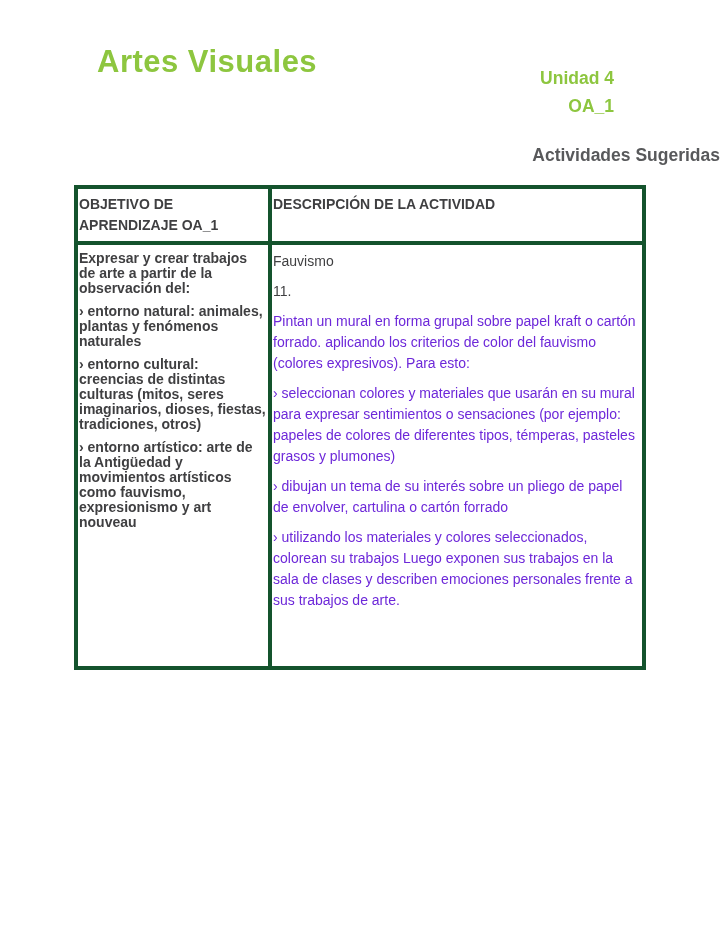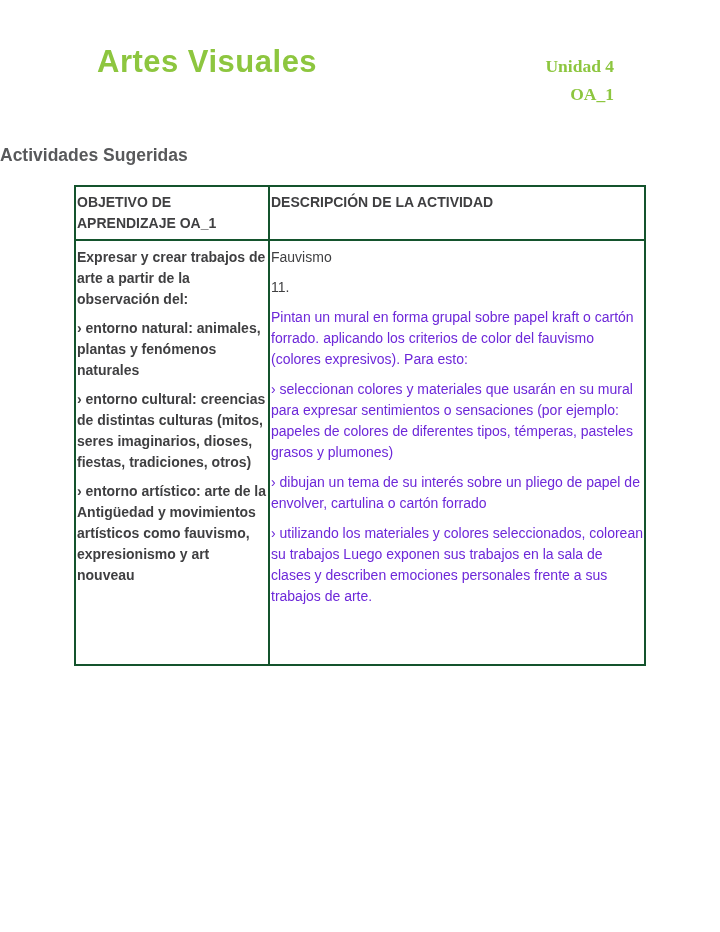--- a/index.html
+++ b/index.html
@@ -30,70 +30,69 @@
   }
   .brand-subtitle {
     color: #1a1a1a;
     font-size: 19px;
     font-weight: bold;
     line-height: 23px;
     margin-top: 3px;
   }
   .unit-block {
     text-align: right;
-    margin-top: 8px;
-    font-family: Liberation Serif, serif;
+    margin-top: 20px;
   }
   .unit-label, .oa-label {
     color: #8DC63F;
     font-size: 17.5px;
     font-weight: bold;
     line-height: 28px;
   }
   .section-title {
     position: absolute;
     top: 145px;
     left: 0;
     width: 100%;
-    text-align: left;
+    text-align: right;
     color: #58595B;
     font-size: 17.5px;
     font-weight: bold;
   }
   table.activity-table {
     position: absolute;
     top: 185px;
     left: 74px;
     width: 572px;
     border-collapse: collapse;
     table-layout: fixed;
   }
   .activity-table th, .activity-table td {
-    border: 2px solid #14532d;
+    border: 4px solid #14532d;
     vertical-align: top;
     padding: 5px 1px;
   }
   .activity-table th {
     font-size: 14px;
     line-height: 21px;
     color: #3F3F41;
     height: 49px;
     font-weight: bold;
   }
   th.obj-h { width: 194px; text-align: left; }
   th.desc-h { text-align: left; margin-top: 24px; }
   .activity-table td {
     height: 425px;
     padding-top: 6px;
   }
   .obj-cell p {
     font-weight: bold;
     color: #3F3F41;
     font-size: 14px;
-    line-height: 21px;
+    line-height: 15px;
     margin: 0 0 8px 0;
   }
   .desc-cell p {
     color: #6d28d9;
     font-size: 14px;
     line-height: 21px;
     margin: 0 0 9px 0;
   }
   .desc-cell p.bold {
     font-weight: normal;

